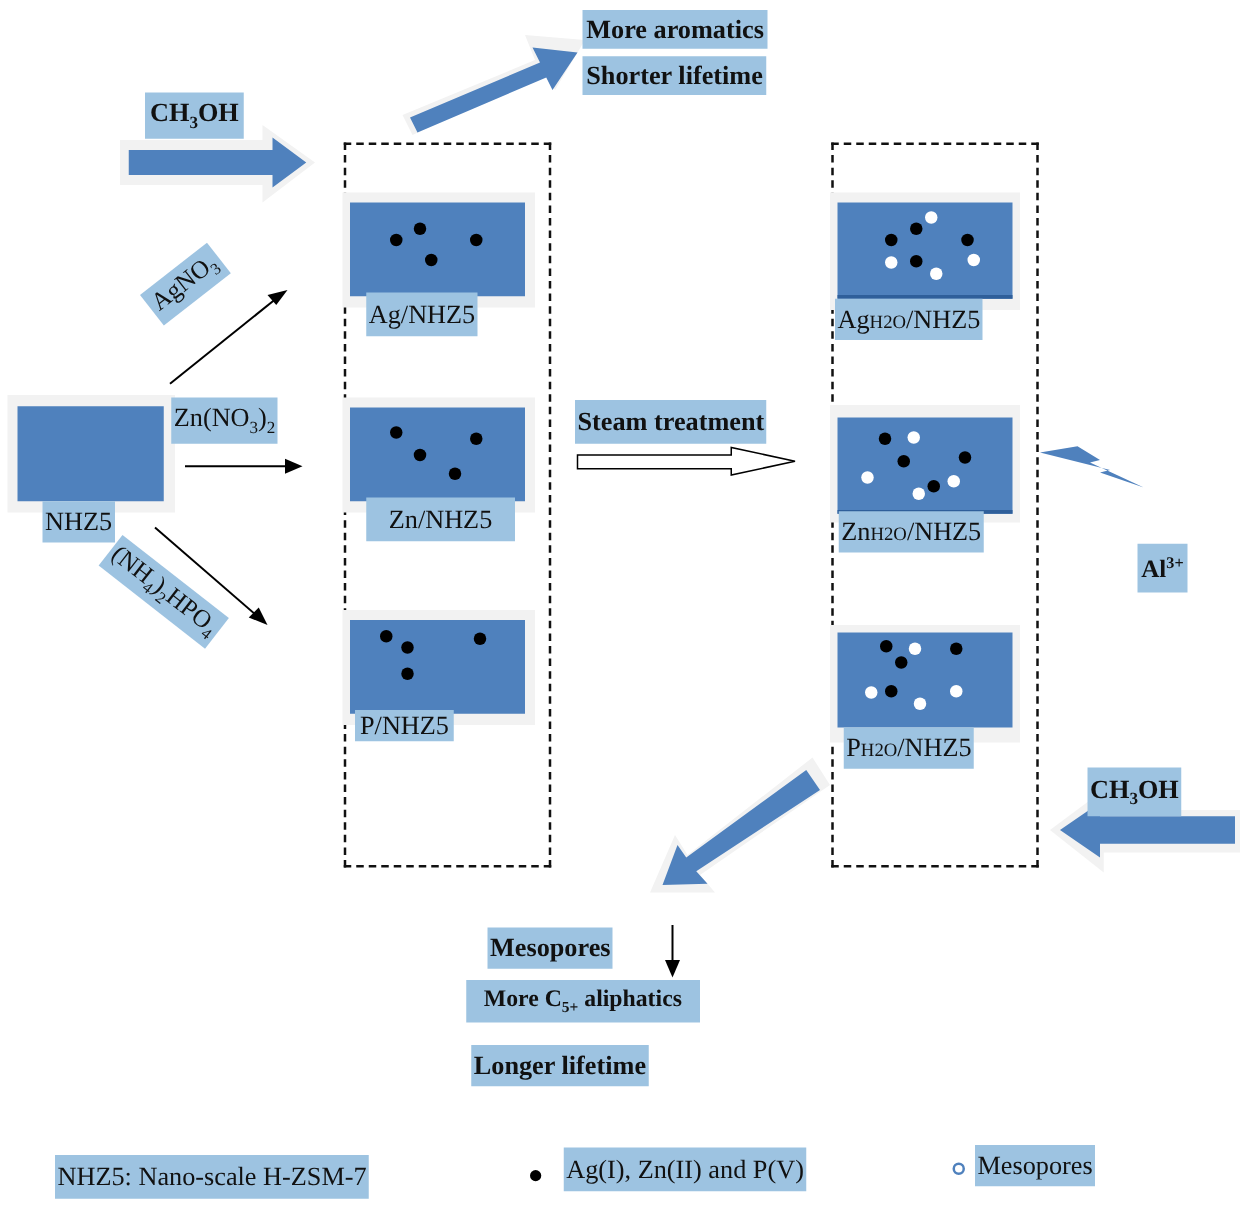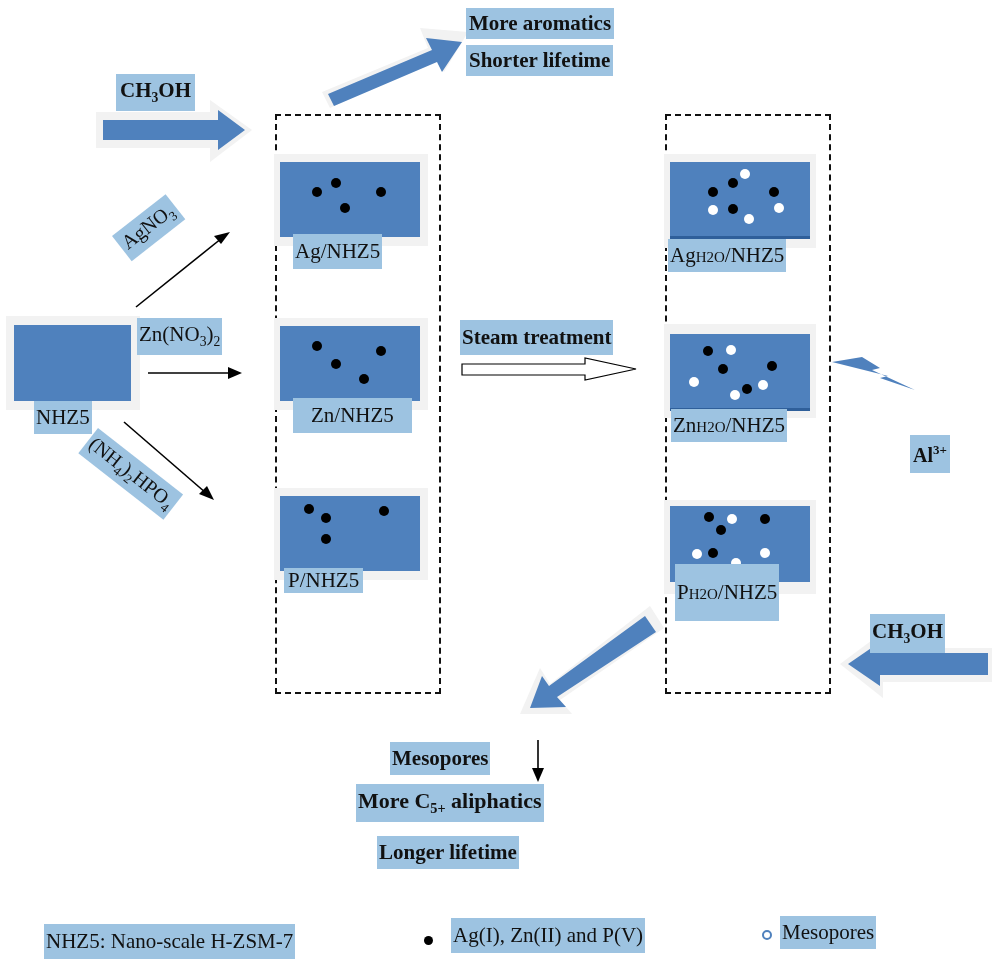--- a/index.html
+++ b/index.html
@@ -147,29 +147,29 @@
 <div class="block" style="left:670px; top:506px; width:140px; height:76px;">
   <div class="dot" style="left:34px; top:6px;"></div>
   <div class="dot" style="left:46px; top:19px;"></div>
   <div class="dot" style="left:38px; top:42px;"></div>
   <div class="dot" style="left:90px; top:8px;"></div>
   <div class="dot pore" style="left:57px; top:8px;"></div>
   <div class="dot pore" style="left:22px; top:43px;"></div>
   <div class="dot pore" style="left:61px; top:52px;"></div>
   <div class="dot pore" style="left:90px; top:42px;"></div>
 </div>
-<div class="lbl" style="left:675px; top:564px; padding:18px 2px; font-size:21px;"><span>P</span><span style="font-size:15px;">H2O</span><span>/NHZ5</span></div>
+<div class="lbl" style="left:675px; top:582px; padding:6px 2px; font-size:21px;"><span>P</span><span style="font-size:15px;">H2O</span><span>/NHZ5</span></div>
 
 <div class="lbl bold" style="left:910px; top:390px; padding:8px 3px; font-size:20px;margin-top:45px;"><span>Al</span><sup>3+</sup></div>
 
 <div class="lbl bold" style="left:870px; top:614px; padding:7px 2px; font-size:21px;">
   CH<sub>3</sub>OH
 </div>
 
 <div class="lbl bold" style="left:390px; top:742px; padding:6px 2px; font-size:21px;">Mesopores</div>
-<div class="lbl bold" style="left:356px; top:784px; padding:6px 2px; font-size:22px;"><span>More C</span><sub>5+</sub><span> aliphatics</span></div>
+<div class="lbl bold" style="left:373px; top:784px; padding:6px 14px; font-size:19px;"><span>More C</span><sub>5+</sub><span> aliphatics</span></div>
 <div class="lbl bold" style="left:377px; top:836px; padding:6px 2px; font-size:21px;">Longer lifetime</div>
 
 <div class="lbl" style="left:44px; top:924px; padding:7px 2px; font-size:21px;">NHZ5: Nano-scale H-ZSM-7</div>
 <div class="abs" style="left:424px; top:936px; width:9px; height:9px; border-radius:50%; background:#000;"></div>
 <div class="lbl" style="left:451px; top:918px; padding:7px 2px; font-size:21px;">Ag(I), Zn(II) and P(V)</div>
 <div class="abs" style="left:762px; top:930px; width:6px; height:6px; border-radius:50%; border:2px solid #4f81bd; background:#fff;"></div>
 <div class="lbl" style="left:780px; top:916px; padding:6px 2px; font-size:21px;">Mesopores</div>
 
 </body></html>

